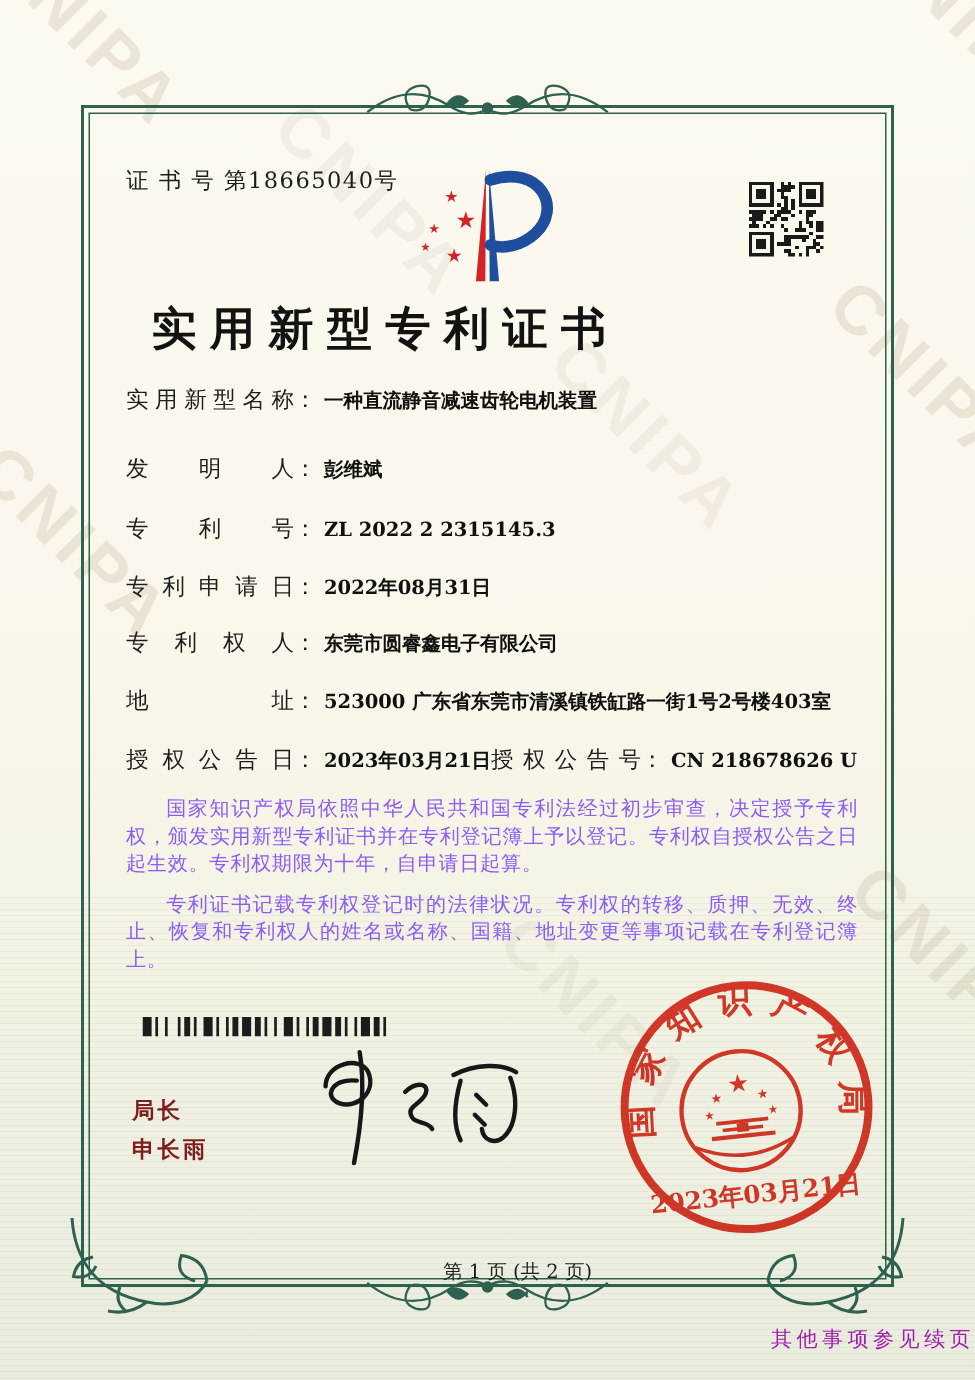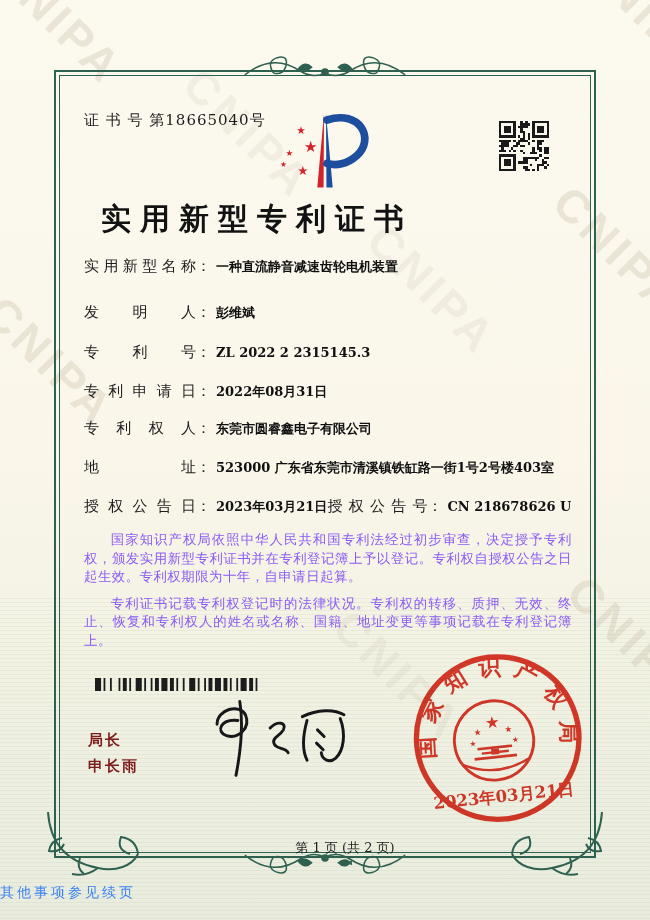--- a/index.html
+++ b/index.html
@@ -37,21 +37,21 @@
   .flabel2{display:inline-block;width:100px;text-align:justify;text-align-last:justify;vertical-align:top;color:#1e1e1e;}
   .colon{color:#1e1e1e;}
   .fvalue{font-weight:bold;color:#101010;margin-left:5px;font-size:13px;}
   
   .paras{position:absolute;left:84px;top:531px;width:488px;}
   .paras p{margin:0 0 8px;font-size:13.4px;line-height:18.6px;text-indent:2em;letter-spacing:0.5px;color:#8b5cf6;text-align:justify;}
   
   .signer{position:absolute;left:88px;font-size:15px;font-family:"Liberation Sans",sans-serif;font-weight:600;letter-spacing:2px;color:#7f1d1d;}
   
   .page-footer{position:absolute;left:0;top:839px;width:650px;text-align:center;font-size:13px;color:#1f1f1f;padding-left:20px;}
-  .cont-note{position:absolute;left:0;top:884px;width:650px;text-align:left;font-size:14px;letter-spacing:3px;color:#3b82f6;}
+  .cont-note{position:absolute;left:0;top:884px;width:650px;text-align:right;font-size:14px;letter-spacing:3px;color:#a21caf;}
   svg{display:block;}
 </style>
 </head>
 <body>
 
 <div class="wm" style="left:-22px;top:-8px;">CNIPA</div>
 <div class="wm" style="left:566px;top:-16px;">CNIPA</div>
 <div class="wm faint" style="left:168px;top:106px;">CNIPA</div>
 <div class="wm" style="left:538px;top:224px;">CNIPA</div>
 <div class="wm faint" style="left:352px;top:262px;">CNIPA</div>

